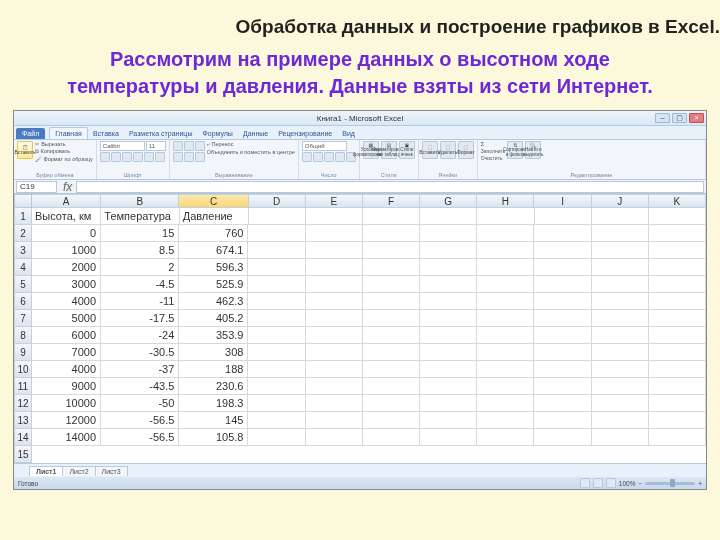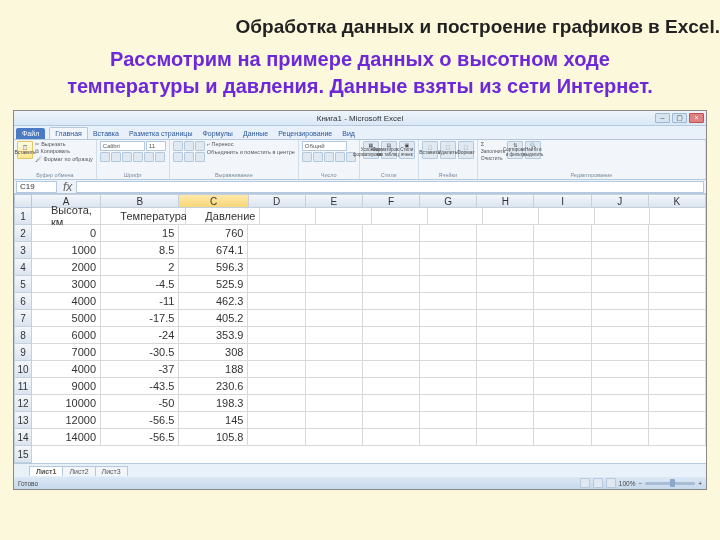--- a/index.html
+++ b/index.html
@@ -39,21 +39,21 @@
   .rh { height: 17px; background: linear-gradient(#f4f7fb, #dbe4ef); border: 1px solid #c5d0dd; border-top: none; font-size: 10px; display: flex; align-items: center; justify-content: center; color: #333; }
   .gridmain { flex: 1; overflow: hidden; }
   .colheads { display: flex; }
   .ch { height: 14px; background: linear-gradient(#f4f7fb, #dbe4ef); border: 1px solid #c5d0dd; border-left: none; font-size: 10px; display: flex; align-items: center; justify-content: center; color: #333; }
   .ch.A { width: 75px; } .ch.B { width: 85px; } .ch.C { width: 75px; background: linear-gradient(#ffe8a8, #f8d77a); }
   .ch.o { width: 62px; }
   .row { display: flex; }
   .cell { height: 17px; border: 1px solid #d8d8d8; border-left: none; border-top: none; font-size: 11px; padding-right: 4px; display: flex; align-items: center; justify-content: flex-end; background: #fff; }
   .cell.A { width: 75px; } .cell.B { width: 85px; } .cell.C { width: 75px; text-align: center; }
   .cell.o { width: 62px; }
-  .cell.hdrcell { justify-content: flex-start; padding-left: 19px; }
+  .cell.hdrcell { justify-content: flex-start; padding-left: 3px; }
   
   .sheettabs { height: 14px; background: #e8f0f9; border-top: 1px solid #b5c9de; display: flex; align-items: center; font-size: 7px; color: #555; padding-left: 15px; }
   .sheettabs .st { padding: 1px 6px; border: 1px solid #b5c9de; border-bottom: none; margin-right: -1px; background: #f2f6fb; }
   .sheettabs .st.active { background: #fff; font-weight: bold; }
   .status { height: 12px; background: linear-gradient(#dbe7f4, #c7d9ed); display: flex; align-items: center; font-size: 6.5px; color: #444; padding: 0 4px; justify-content: space-between; }
   .zoom { display: flex; align-items: center; gap: 3px; }
   .slider { width: 50px; height: 3px; background: #a8bdd4; position: relative; border-radius: 2px; }
   .thumb { width: 5px; height: 8px; background: #8aa8c8; position: absolute; left: 50%; top: -3px; border-radius: 1px; }
 </style>
 </head>

